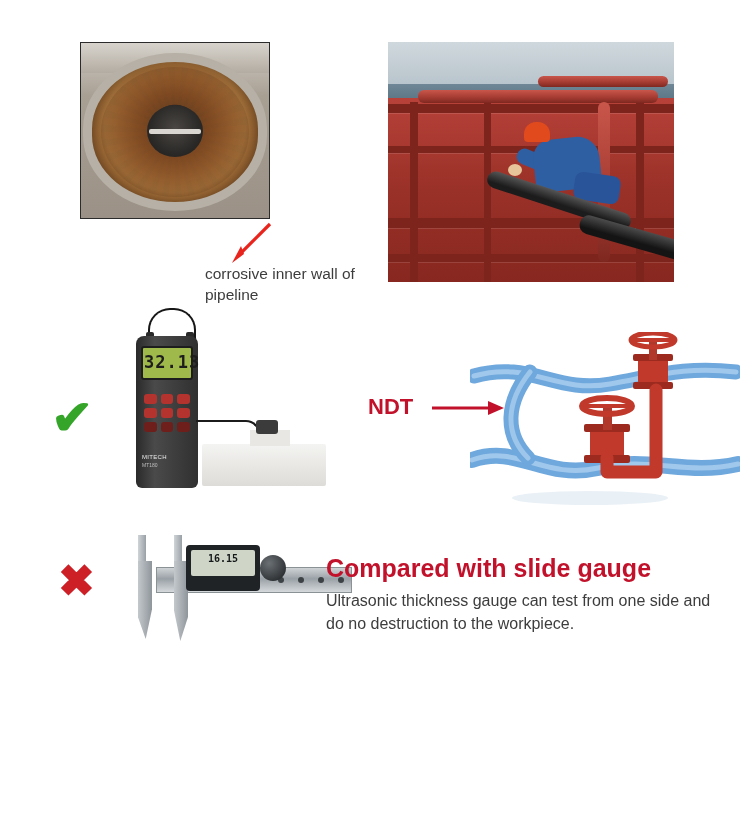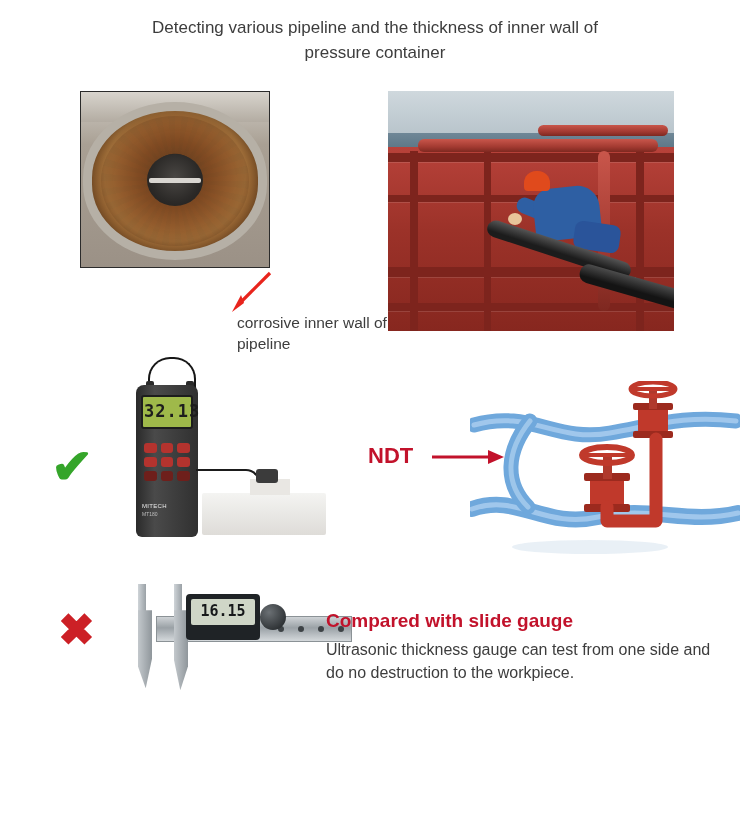--- a/index.html
+++ b/index.html
@@ -118,21 +118,20 @@
     height: 44px;
   }
   .caption-pipe {
     position: absolute;
     left: 205px;
     top: 222px;
     width: 190px;
     font-size: 15.5px;
     color: #3d3d3d;
     line-height: 1.35;
-    margin-left: 32px;
   }
 
   .photo-ship {
     position: absolute;
     left: 388px;
     top: 0;
     width: 286px;
     height: 240px;
     overflow: hidden;
     background: #a33028;
@@ -416,21 +415,21 @@
     width: 64px; height: 26px;
     background: #cfd6c7;
     border-radius: 2px;
   }
   .cal-value {
     position: absolute;
     left: 63px; top: 22px;
     width: 64px;
     text-align: center;
     font-family: "DejaVu Sans Mono", monospace;
-    font-size: 15px;
+    font-size: 10px;
     font-weight: bold;
     color: #16181a;
   }
   .cal-knob {
     position: absolute;
     left: 132px; top: 24px;
     width: 26px; height: 26px;
     border-radius: 50%;
     background: radial-gradient(circle at 35% 32%, #6b7074 0%, #2a2e31 80%);
   }
@@ -455,37 +454,36 @@
     background: linear-gradient(90deg,#cfd4d8 0%, #9aa1a6 100%);
   }
 
   .compare-block {
     position: absolute;
     left: 326px;
     top: 22px;
     width: 400px;
   }
   .compare-title {
-    font-size: 19px;
+    font-size: 25px;
     font-weight: bold;
     color: #c2122b;
-    margin: 8px 0 6px 0;
+    margin: 1px 0 6px 0;
   }
   .compare-text {
     font-size: 16px;
     color: #3d3d3d;
     line-height: 1.45;
     margin: 0;
   }
 </style>
 </head>
 <body>
 
 <div class="header">
-  <p class="subtitle">Detecting various pipeline and the thickness of inner wall of pressure container</p>
 </div>
 
 <div class="row-photos">
 
   <div class="photo-pipe">
     <div class="pipe-bg"></div>
     <div class="pipe-top-strip"></div>
     <div class="pipe-outer"></div>
     <div class="pipe-rough"></div>
     <div class="pipe-rim"></div>

